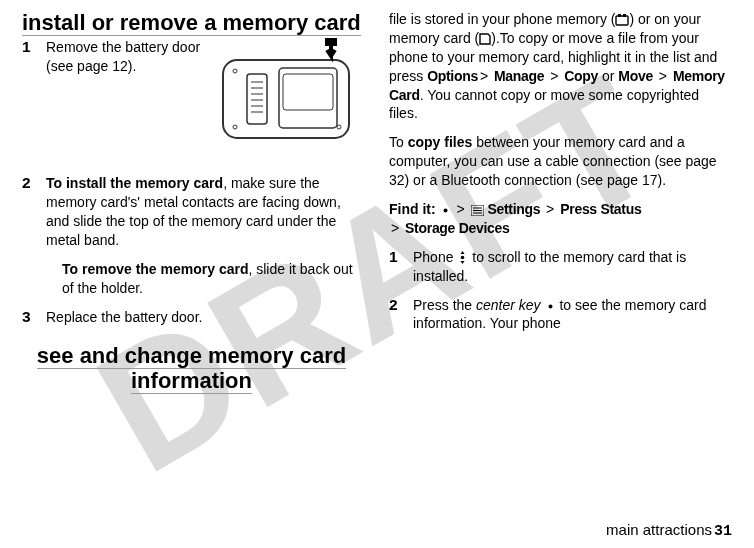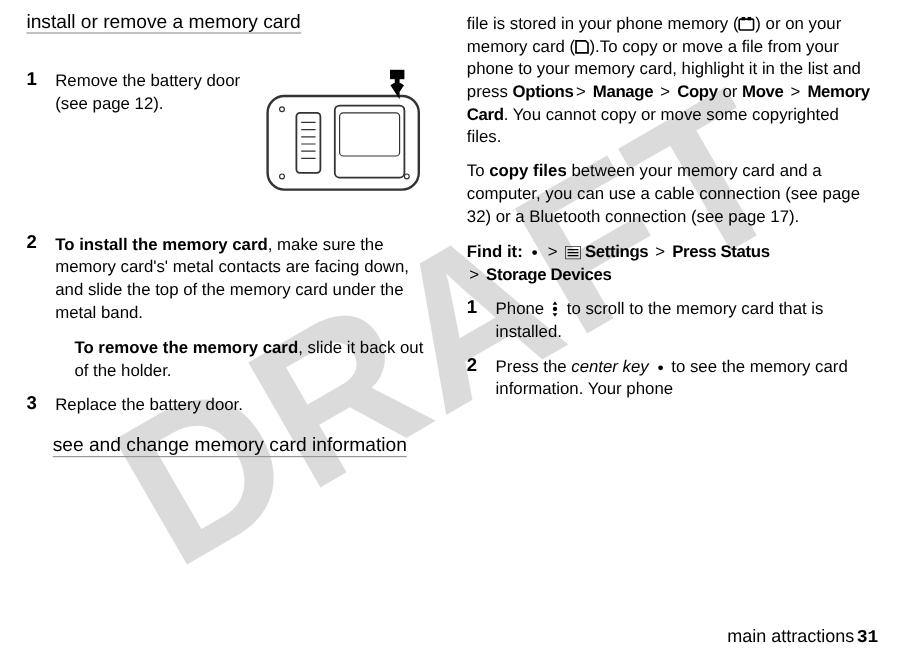--- a/index.html
+++ b/index.html
@@ -13,21 +13,21 @@
       color: rgba(0,0,0,0.14);
       letter-spacing: 2px;
       z-index: 0;
       pointer-events: none;
       font-family: Arial, sans-serif;
     }
     .page { position: relative; z-index: 1; display: flex; padding: 10px 16px 10px 12px; height: 100%; }
     .col { flex: 1; padding: 0 10px; display: flex; flex-direction: column; }
     .col-left { padding-right: 14px; }
     .col-right { padding-left: 14px; }
-    h2 { font-family: Helvetica, Arial, sans-serif; font-size: 16px; font-weight: 400; line-height: 1.15; margin-bottom: 29px; border-bottom: 1px solid rgba(0,0,0,0); }
+    h2 { font-family: Helvetica, Arial, sans-serif; font-size: 22px; font-weight: 700; line-height: 1.15; margin-bottom: 2px; border-bottom: 1px solid rgba(0,0,0,0); }
     h2 span { border-bottom: 1px solid #999; }
     p { font-size: 14px; line-height: 1.35; margin-bottom: 10px; font-weight: 300; }
     .step { display: flex; margin-bottom: 10px; }
     .step-num { font-weight: 700; font-size: 15.5px; width: 24px; flex-shrink: 0; }
     .step-body { font-size: 14px; line-height: 1.35; font-weight: 300; flex: 1; }
     .bold { font-weight: 700; text-align: center; }
     .cond { font-family: "Arial Narrow", Arial, sans-serif; font-stretch: condensed; font-weight: 700; letter-spacing: -0.3px; }
     .gt { font-weight: 400; margin: 0 2px; }
     .illus { float: right; width: 150px; height: 120px; margin: 0 0 6px 8px; }
     .footer { position: absolute; bottom: 8px; right: 22px; font-size: 15px; }

